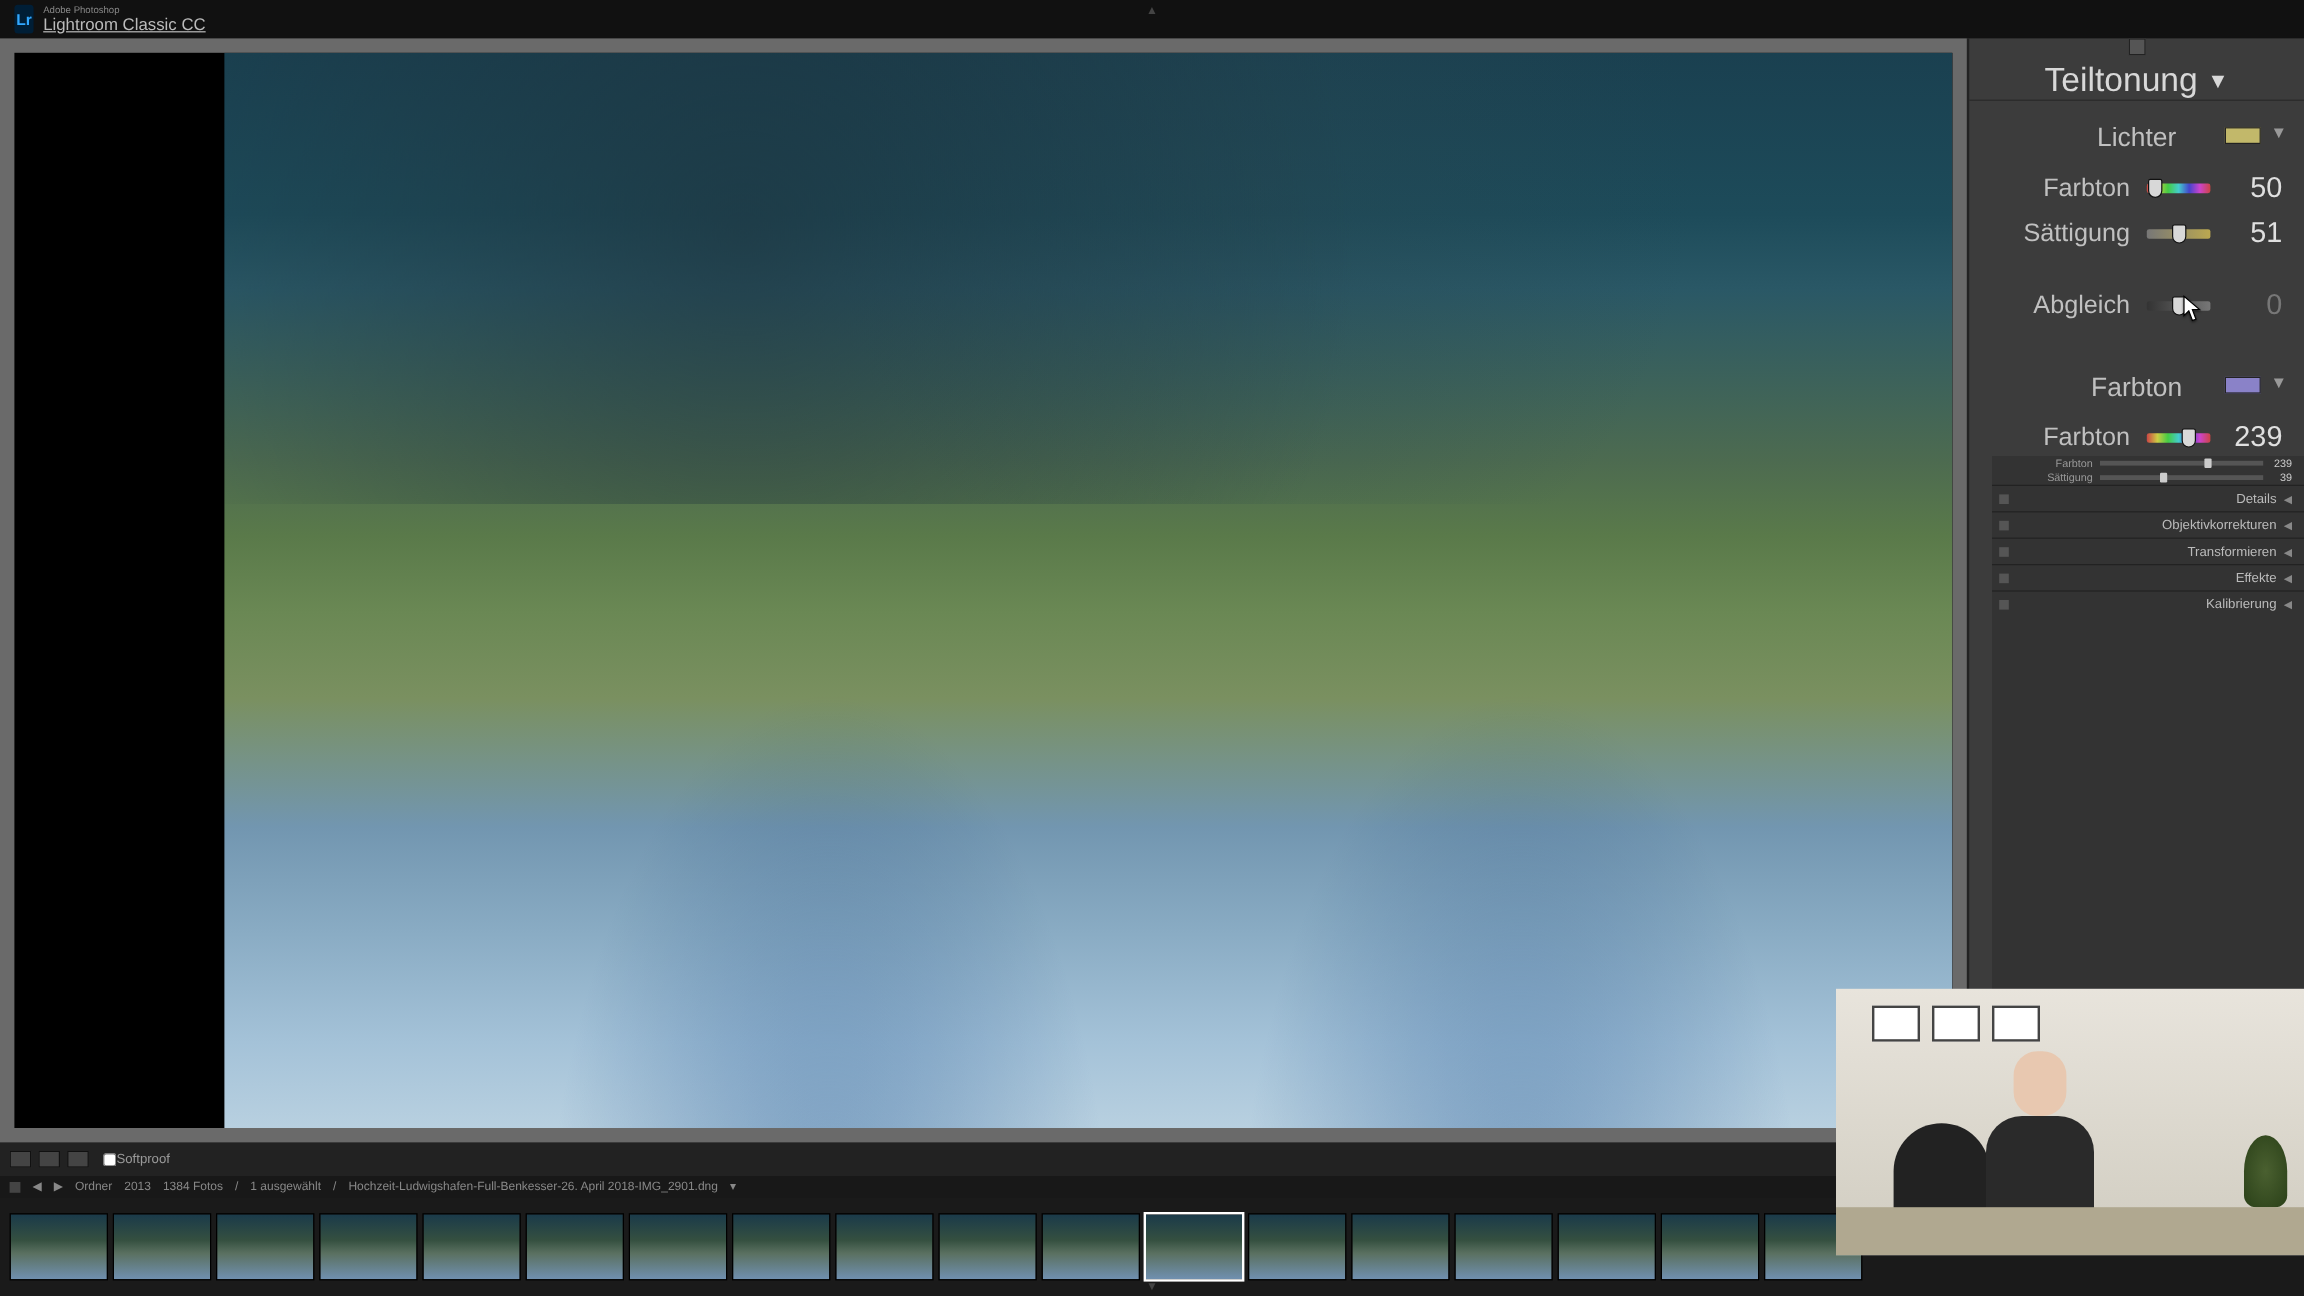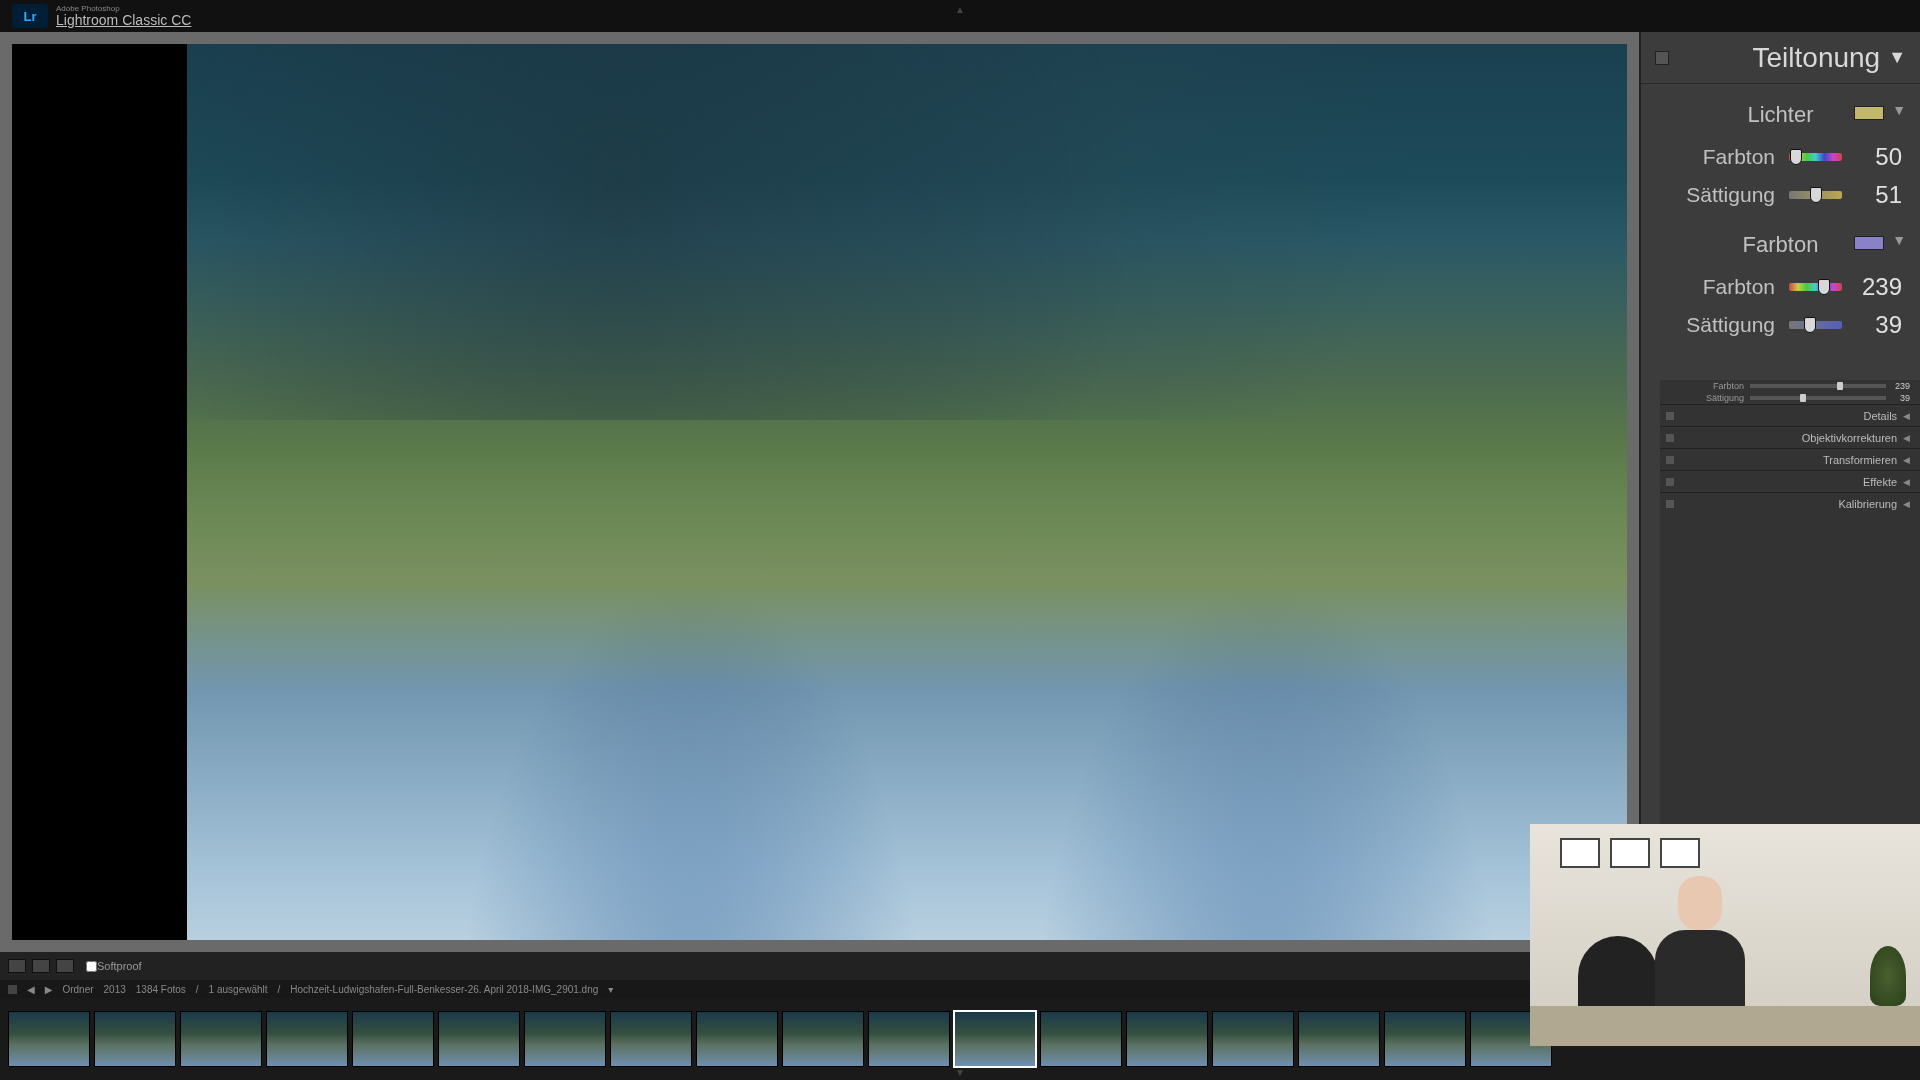--- a/index.html
+++ b/index.html
@@ -1,20 +1,20 @@
 <!DOCTYPE html>
 <html><head>
 <meta charset="utf-8">
 <style>
 * { margin: 0; padding: 0; box-sizing: border-box; }
 body { background: #1a1a1a; font-family: -apple-system, "Segoe UI", sans-serif; color: #ccc; width: 1920px; height: 1080px; overflow: hidden; position: relative; }
 
 
 .titlebar { height: 32px; background: #111; display: flex; align-items: center; padding: 0 12px; }
-.lr-logo { width: 36px; height: 24px; background: #001e36; border-radius: 3px; display: flex; align-items: center; justify-content: center; color: #31a8ff; font-weight: 700; font-size: 13px; margin-right: 8px; }
+.lr-logo { width: 16px; height: 24px; background: #001e36; border-radius: 3px; display: flex; align-items: center; justify-content: center; color: #31a8ff; font-weight: 700; font-size: 13px; margin-right: 8px; }
 .app-title-sub { font-size: 8px; color: #888; line-height: 8px; }
 .app-title { font-size: 14px; color: #bbb; line-height: 14px; text-decoration: underline; }
 .top-chev { position: absolute; left: 50%; top: 4px; transform: translateX(-50%); color: #444; font-size: 10px; }
 
 
 .main-wrap { display: flex; height: calc(100% - 32px - 28px - 100px); }
 .viewport { flex: 1; background: #6a6a6a; display: flex; align-items: center; justify-content: center; position: relative; padding: 12px; }
 .viewport-inner { background: #000; width: 100%; height: 100%; display:flex; align-items:center; justify-content:flex-start; overflow:hidden; }
 .photo { width: 1440px; height: 100%; margin-left: 175px; background: linear-gradient(to bottom,
   #1a4050 0%, #1d4b5a 15%, #2a5866 22%, #4d6b50 38%,
@@ -24,21 +24,21 @@
 .photo::before { content:""; position:absolute; inset:0; background:
   radial-gradient(ellipse 400px 900px at 35% 120%, rgba(120,160,200,0.8), transparent 60%),
   radial-gradient(ellipse 400px 900px at 75% 120%, rgba(120,160,200,0.8), transparent 60%);
   mix-blend-mode: multiply; }
 .photo::after { content:""; position:absolute; top:0; left:0; right:0; height:42%;
   background: radial-gradient(circle at 30% 40%, rgba(30,50,60,0.6), transparent 50%),
               radial-gradient(circle at 60% 30%, rgba(40,70,80,0.4), transparent 40%); }
 
 
 .panel-big { width: 640px; background: #3c3c3c; border-left: 2px solid #222; }
-.panel-big .panel-head { height: 52px; display: flex; align-items: center; justify-content: space-between; padding: 0 14px; border-bottom: 1px solid #2a2a2a; }
+.panel-big .panel-head { height: 52px; display: flex; align-items: center; justify-content: space-between; padding: 0 14px; border-bottom: 1px solid #2a2a2a; flex-direction: column; }
 .panel-big .toggle-sq { width: 14px; height: 14px; background: #555; border: 1px solid #222; }
 .panel-title { font-size: 28px; color: #d8d8d8; font-weight: 300; }
 .tri { color: #d8d8d8; font-size: 18px; margin-left: 8px; }
 .swatch { width: 30px; height: 14px; border: 1px solid #222; }
 .section-title { text-align: center; font-size: 22px; color: #c0c0c0; padding: 18px 0 10px; position:relative; }
 .section-title .tri2 { position:absolute; right:14px; color:#999; font-size:14px; }
 .section-title .swatch { position:absolute; right: 36px; top: 22px; }
 .slider-row { display: flex; align-items: center; padding: 6px 18px; height: 38px; }
 .slider-label { width: 130px; text-align: right; font-size: 21px; color: #c0c0c0; padding-right: 14px; }
 .slider-track { flex: 1; height: 8px; background: #555; border-radius: 2px; position: relative; }
@@ -134,20 +134,32 @@
       <div class="slider-val">50</div>
     </div>
     <div class="slider-row">
       <div class="slider-label">Sättigung</div>
       <div class="slider-track sat-y">
           <div class="knob" style="left:51%"></div>
         </div>
       <div class="slider-val">51</div>
     </div>
 
+    <div class="slider-row balance-row">
+      <div class="slider-label">Abgleich</div>
+      <div class="slider-track plain" style="position:relative">
+        <div class="knob" style="left:50%"></div>
+        <div class="cursor" style="left:54%;top:-6px">
+          <svg width="20" height="24" viewBox="0 0 20 24">
+              <path d="M2 2 L2 18 L6 14 L9 22 L12 21 L9 13 L15 13 Z" fill="#fff" stroke="#000"></path>
+            </svg>
+        </div>
+      </div>
+      <div class="slider-val dim">0</div>
+    </div>
 
     <div class="section-title">
       <span>Farbton</span>
       <span class="swatch" style="background:#8a82c8"></span>
       <span class="tri2">▼</span>
     </div>
     <div class="slider-row">
       <div class="slider-label">Farbton</div>
       <div class="slider-track hue">
           <div class="knob" style="left:66%"></div>

